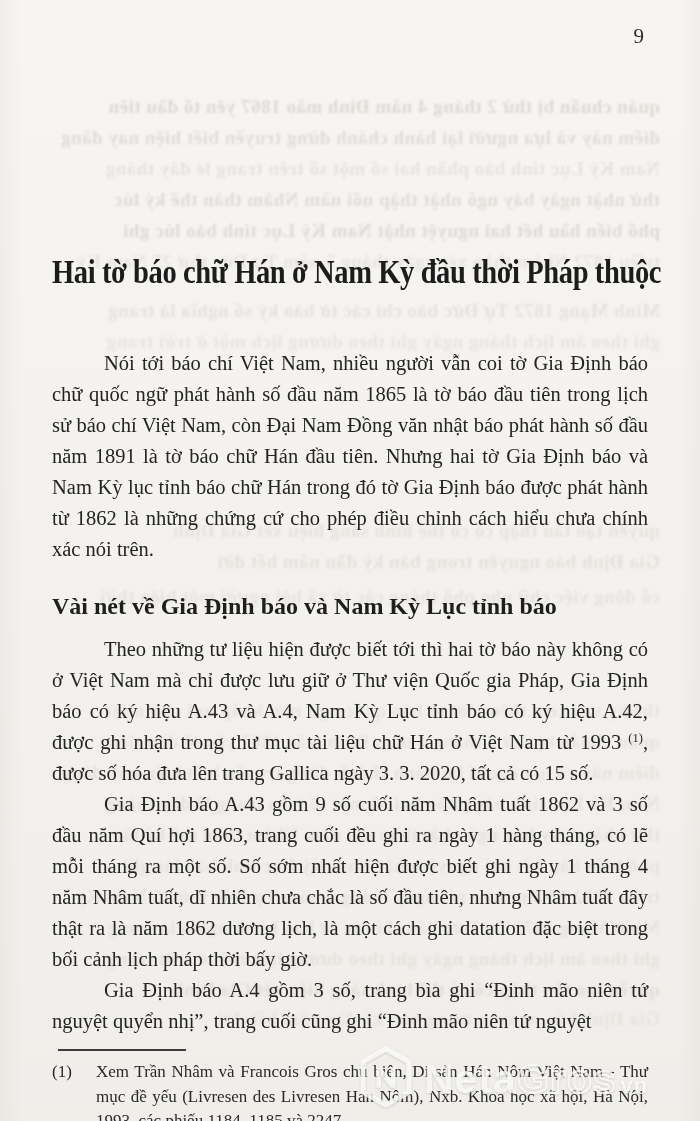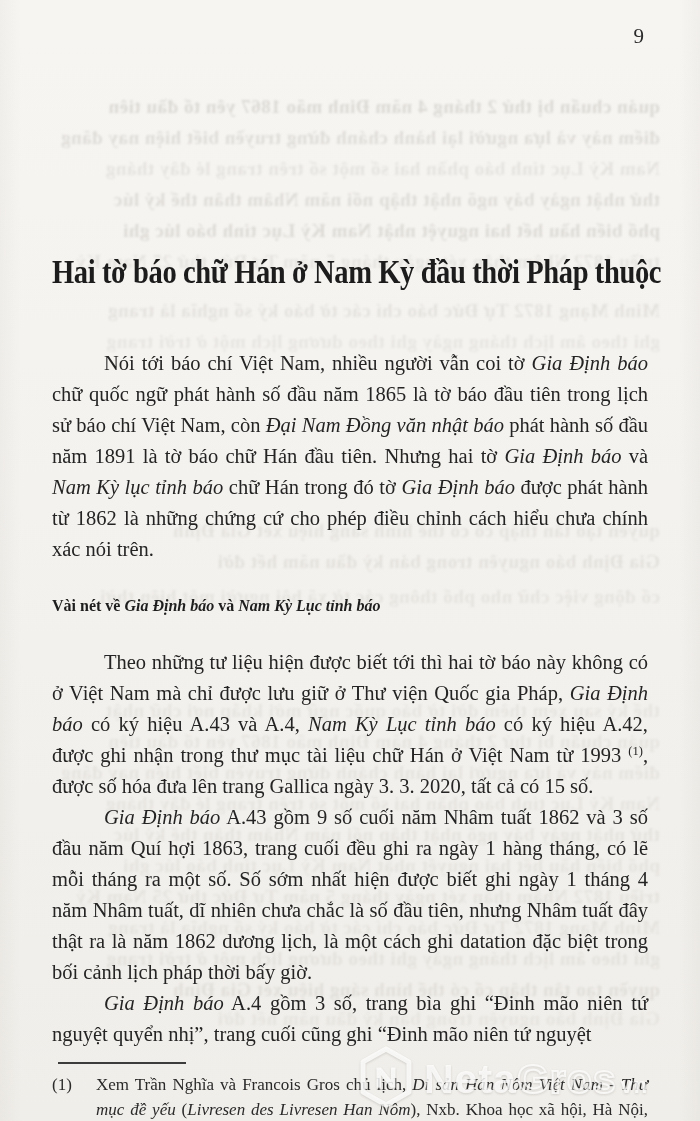--- a/index.html
+++ b/index.html
@@ -67,27 +67,27 @@
   }
   p.body-par {
     margin: 0;
     font-size: 20.5px;
     line-height: 31px;
     text-align: justify;
     text-indent: 52px;
     color: #242424;
   }
   h2.section-heading {
-    margin: 26px 0 26px 0;
-    font-size: 16px;
+    margin: 26px 0 13px 0;
+    font-size: 24px;
     line-height: 30px;
     font-weight: bold;
     color: #1e1e1e;
   }
-  .seg-i { font-style: italic; }
+  .seg-i { }
   sup.fn-ref {
     font-size: 12.5px;
     line-height: 0;
     vertical-align: 7px;
   }
   .footnote-block {
     margin-top: 12px;
   }
   .footnote-rule {
     width: 128px;
@@ -178,21 +178,21 @@
     <h2 class="section-heading"><span>Vài nét về </span><span class="seg-i">Gia Định báo</span><span> và </span><span class="seg-i">Nam Kỳ Lục tỉnh báo</span></h2>
 
     <p class="body-par"><span>Theo những tư liệu hiện được biết tới thì hai tờ báo này không có ở Việt Nam mà chỉ được lưu giữ ở Thư viện Quốc gia Pháp, </span><span class="seg-i">Gia Định báo</span><span> có ký hiệu A.43 và A.4, </span><span class="seg-i">Nam Kỳ Lục tỉnh báo</span><span> có ký hiệu A.42, được ghi nhận trong thư mục tài liệu chữ Hán ở Việt Nam từ 1993 </span><sup class="fn-ref">(1)</sup><span>, được số hóa đưa lên trang Gallica ngày 3. 3. 2020, tất cả có 15 số.</span></p>
     <p class="body-par"><span class="seg-i">Gia Định báo</span><span> A.43 gồm 9 số cuối năm Nhâm tuất 1862 và 3 số đầu năm Quí hợi 1863, trang cuối đều ghi ra ngày 1 hàng tháng, có lẽ mỗi tháng ra một số. Số sớm nhất hiện được biết ghi ngày 1 tháng 4 năm Nhâm tuất, dĩ nhiên chưa chắc là số đầu tiên, nhưng Nhâm tuất đây thật ra là năm 1862 dương lịch, là một cách ghi datation đặc biệt trong bối cảnh lịch pháp thời bấy giờ.</span></p>
     <p class="body-par"><span class="seg-i">Gia Định báo</span><span> A.4 gồm 3 số, trang bìa ghi “Đinh mão niên tứ nguyệt quyển nhị”, trang cuối cũng ghi “Đinh mão niên tứ nguyệt</span></p>
 
     <div class="footnote-block">
       <hr class="footnote-rule">
       <div class="footnote">
         <span class="footnote-marker">(1)</span>
-        <span class="footnote-text"><span>Xem Trần Nghĩa và Francois Gros chủ lịch, </span><span class="seg-i">Di sản Hán Nôm Việt Nam - Thư mục đề yếu</span><span> (</span><span class="seg-i">Livresen des Livresen Han Nôm</span><span>), Nxb. Khoa học xã hội, Hà Nội, 1993, các phiếu 1184, 1185 và 2247.</span></span>
+        <span class="footnote-text"><span>Xem Trần Nhâm và Francois Gros chủ biên, </span><span class="seg-i">Di sản Hán Nôm Việt Nam - Thư mục đề yếu</span><span> (</span><span class="seg-i">Livresen des Livresen Han Nôm</span><span>), Nxb. Khoa học xã hội, Hà Nội, 1993, các phiếu 1184, 1185 và 2247.</span></span>
       </div>
     </div>
   </div>
 
   <div class="watermark">
     <span class="wm-icon">
       <svg width="56" height="62" viewBox="0 0 100 110">
         <path d="M50 5 L91 28 L91 82 L50 105 L9 82 L9 28 Z" fill="none" stroke="rgba(255,255,255,0.8)" stroke-width="9" stroke-linejoin="round"></path>
         <path d="M33 74 L33 38 L41 38 L59 60 L59 38 L67 38 L67 74 L59 74 L41 52 L41 74 Z" fill="rgba(255,255,255,0.8)"></path>
       </svg>

